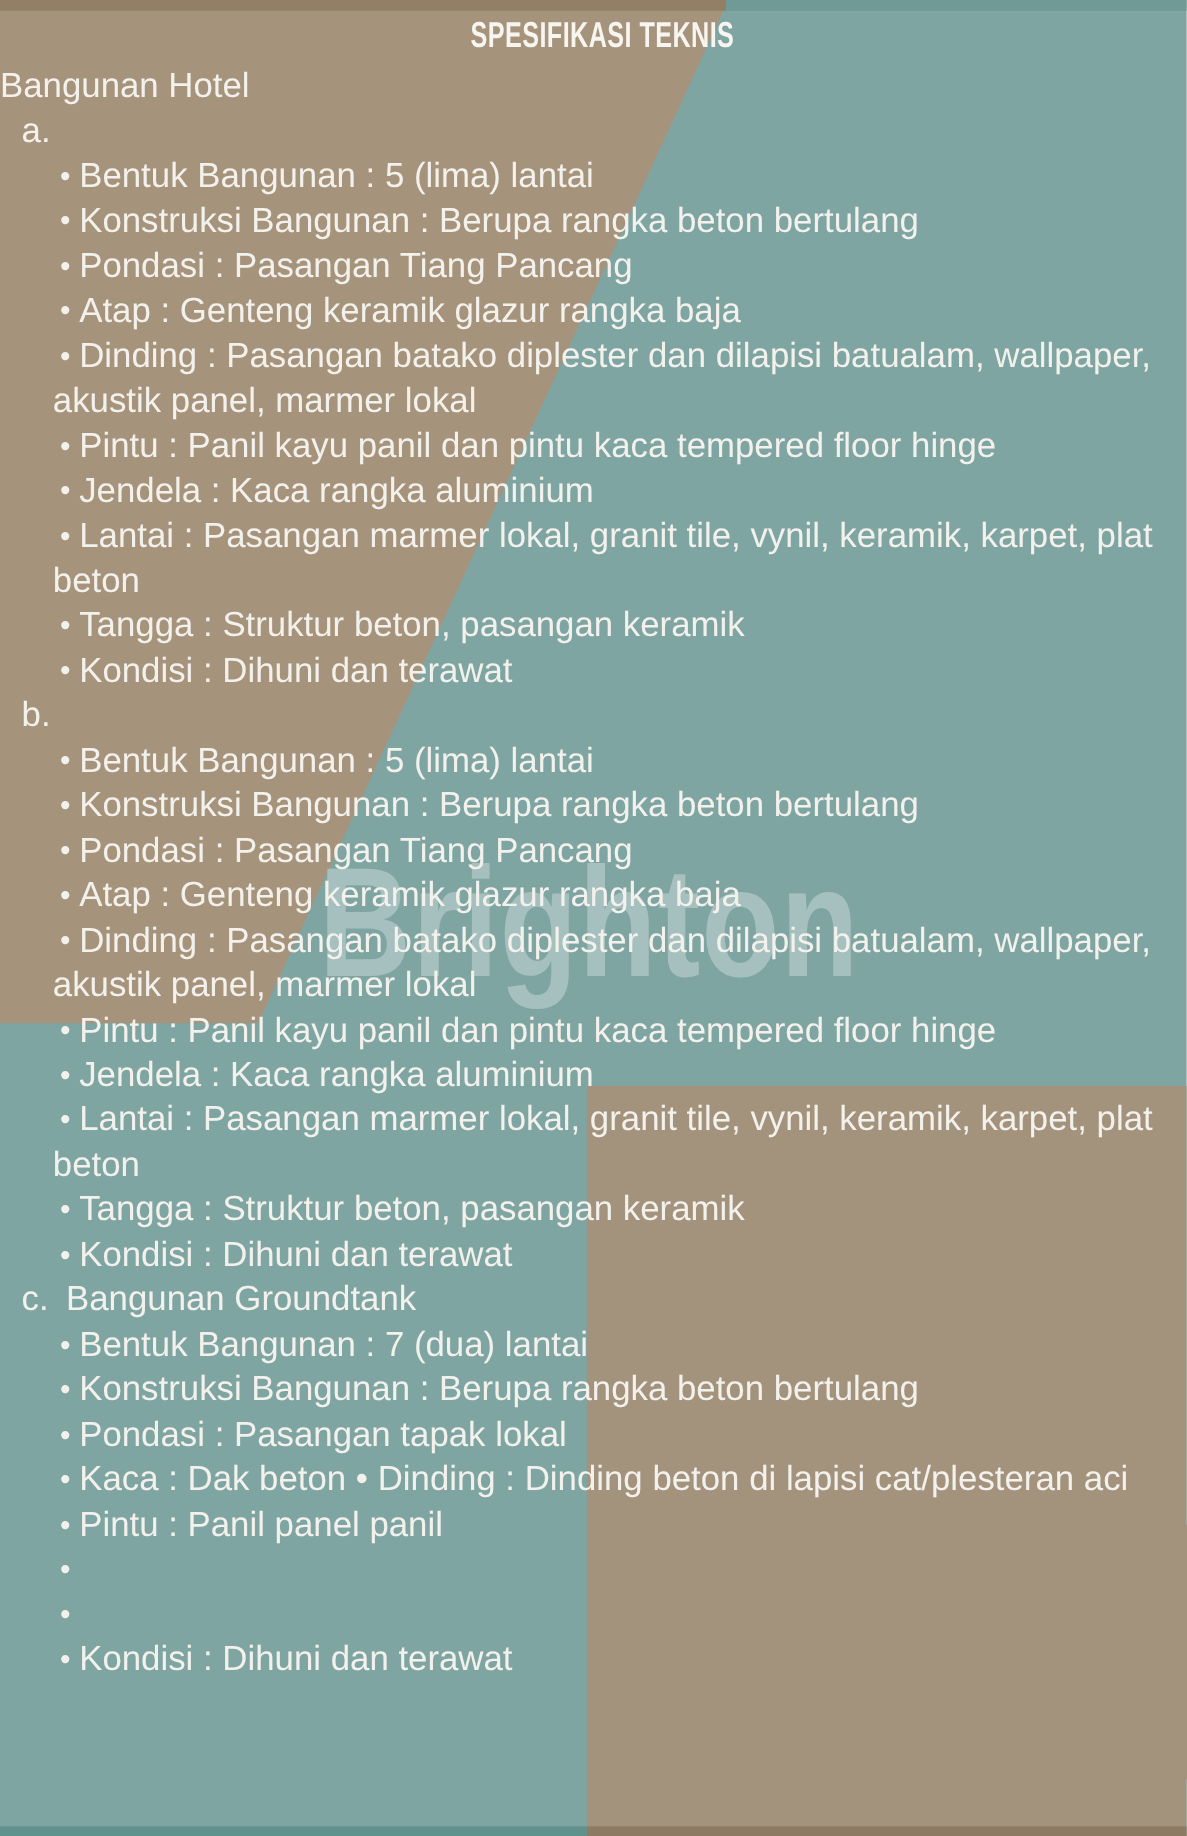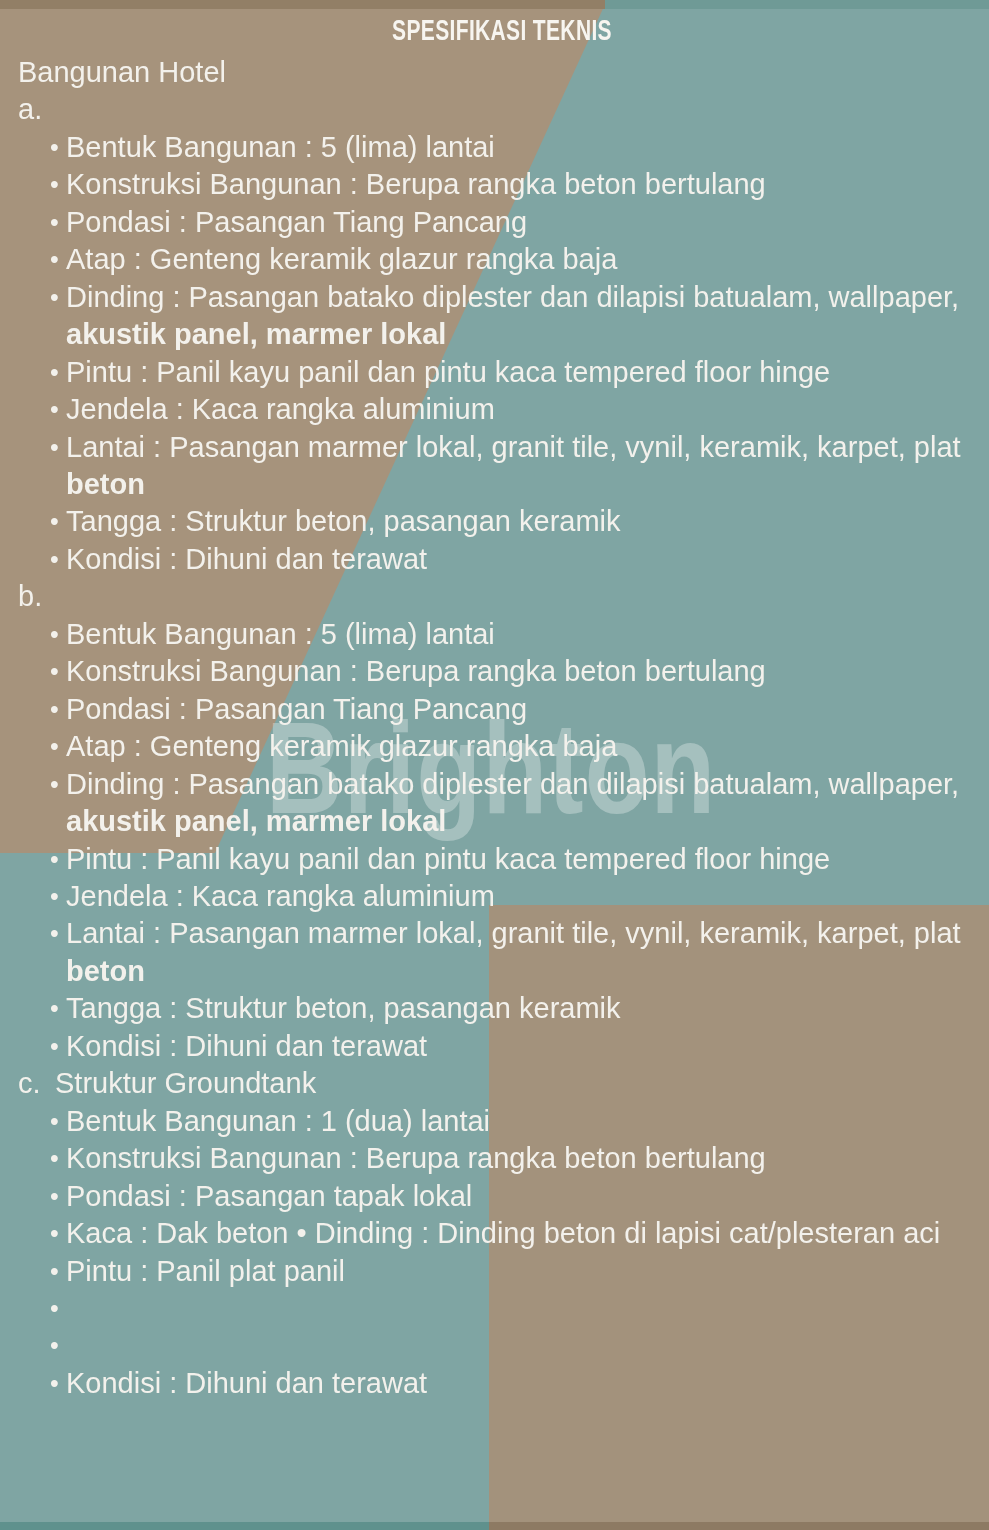--- a/index.html
+++ b/index.html
@@ -45,24 +45,24 @@
     color: #f7f5f0;
     transform: scaleX(0.70); transform-origin: center;
     white-space: nowrap;
   }
 
   .content {
     position: absolute; left: 0; top: 54px; width: 989px;
     font-size: 29px; color: #f3f1ec;
   }
   .line { position: relative; height: 37.46px; line-height: 37.46px; white-space: nowrap; }
-  .line.heading     { padding-left: 18px; }
+  .line.heading     { }
   .line.letter-line { padding-left: 55px; }
   .line.bullet-line { padding-left: 66px; }
-  .line.cont-line   { padding-left: 66px; font-weight: bold; }
+  .line.cont-line   { padding-left: 44px; }
   .letter { position: absolute; left: 18px; top: 0; }
   .bullet { position: absolute; left: 50px; top: 0; font-size: 25px; }
 </style>
 </head>
 <body>
 
 <div class="page">
   <div class="bg-wedge"></div>
   <div class="bg-brown-rect"></div>
   <div class="band band-top-left"></div>
@@ -97,23 +97,23 @@
       <div class="line bullet-line"><span class="bullet">•</span><span>Pondasi : Pasangan Tiang Pancang</span></div>
       <div class="line bullet-line"><span class="bullet">•</span><span>Atap : Genteng keramik glazur rangka baja</span></div>
       <div class="line bullet-line"><span class="bullet">•</span><span>Dinding : Pasangan batako diplester dan dilapisi batualam, wallpaper,</span></div>
       <div class="line cont-line"><span>akustik panel, marmer lokal</span></div>
       <div class="line bullet-line"><span class="bullet">•</span><span>Pintu : Panil kayu panil dan pintu kaca tempered floor hinge</span></div>
       <div class="line bullet-line"><span class="bullet">•</span><span>Jendela : Kaca rangka aluminium</span></div>
       <div class="line bullet-line"><span class="bullet">•</span><span>Lantai : Pasangan marmer lokal, granit tile, vynil, keramik, karpet, plat</span></div>
       <div class="line cont-line"><span>beton</span></div>
       <div class="line bullet-line"><span class="bullet">•</span><span>Tangga : Struktur beton, pasangan keramik</span></div>
       <div class="line bullet-line"><span class="bullet">•</span><span>Kondisi : Dihuni dan terawat</span></div>
-      <div class="line letter-line"><span class="letter">c.</span><span>Struktur Groundtank</span></div>
-      <div class="line bullet-line"><span class="bullet">•</span><span>Bentuk Bangunan : 1 (dua) lantai</span></div>
+      <div class="line letter-line"><span class="letter">c.</span><span>Bangunan Groundtank</span></div>
+      <div class="line bullet-line"><span class="bullet">•</span><span>Bentuk Bangunan : 7 (dua) lantai</span></div>
       <div class="line bullet-line"><span class="bullet">•</span><span>Konstruksi Bangunan : Berupa rangka beton bertulang</span></div>
       <div class="line bullet-line"><span class="bullet">•</span><span>Pondasi : Pasangan tapak lokal</span></div>
       <div class="line bullet-line"><span class="bullet">•</span><span>Kaca : Dak beton • Dinding : Dinding beton di lapisi cat/plesteran aci</span></div>
-      <div class="line bullet-line"><span class="bullet">•</span><span>Pintu : Panil plat panil</span></div>
+      <div class="line bullet-line"><span class="bullet">•</span><span>Pintu : Panil panel panil</span></div>
       <div class="line bullet-line"><span class="bullet">•</span></div>
       <div class="line bullet-line"><span class="bullet">•</span></div>
       <div class="line bullet-line"><span class="bullet">•</span><span>Kondisi : Dihuni dan terawat</span></div>
     </div>
 </div>
 
 </body></html>

